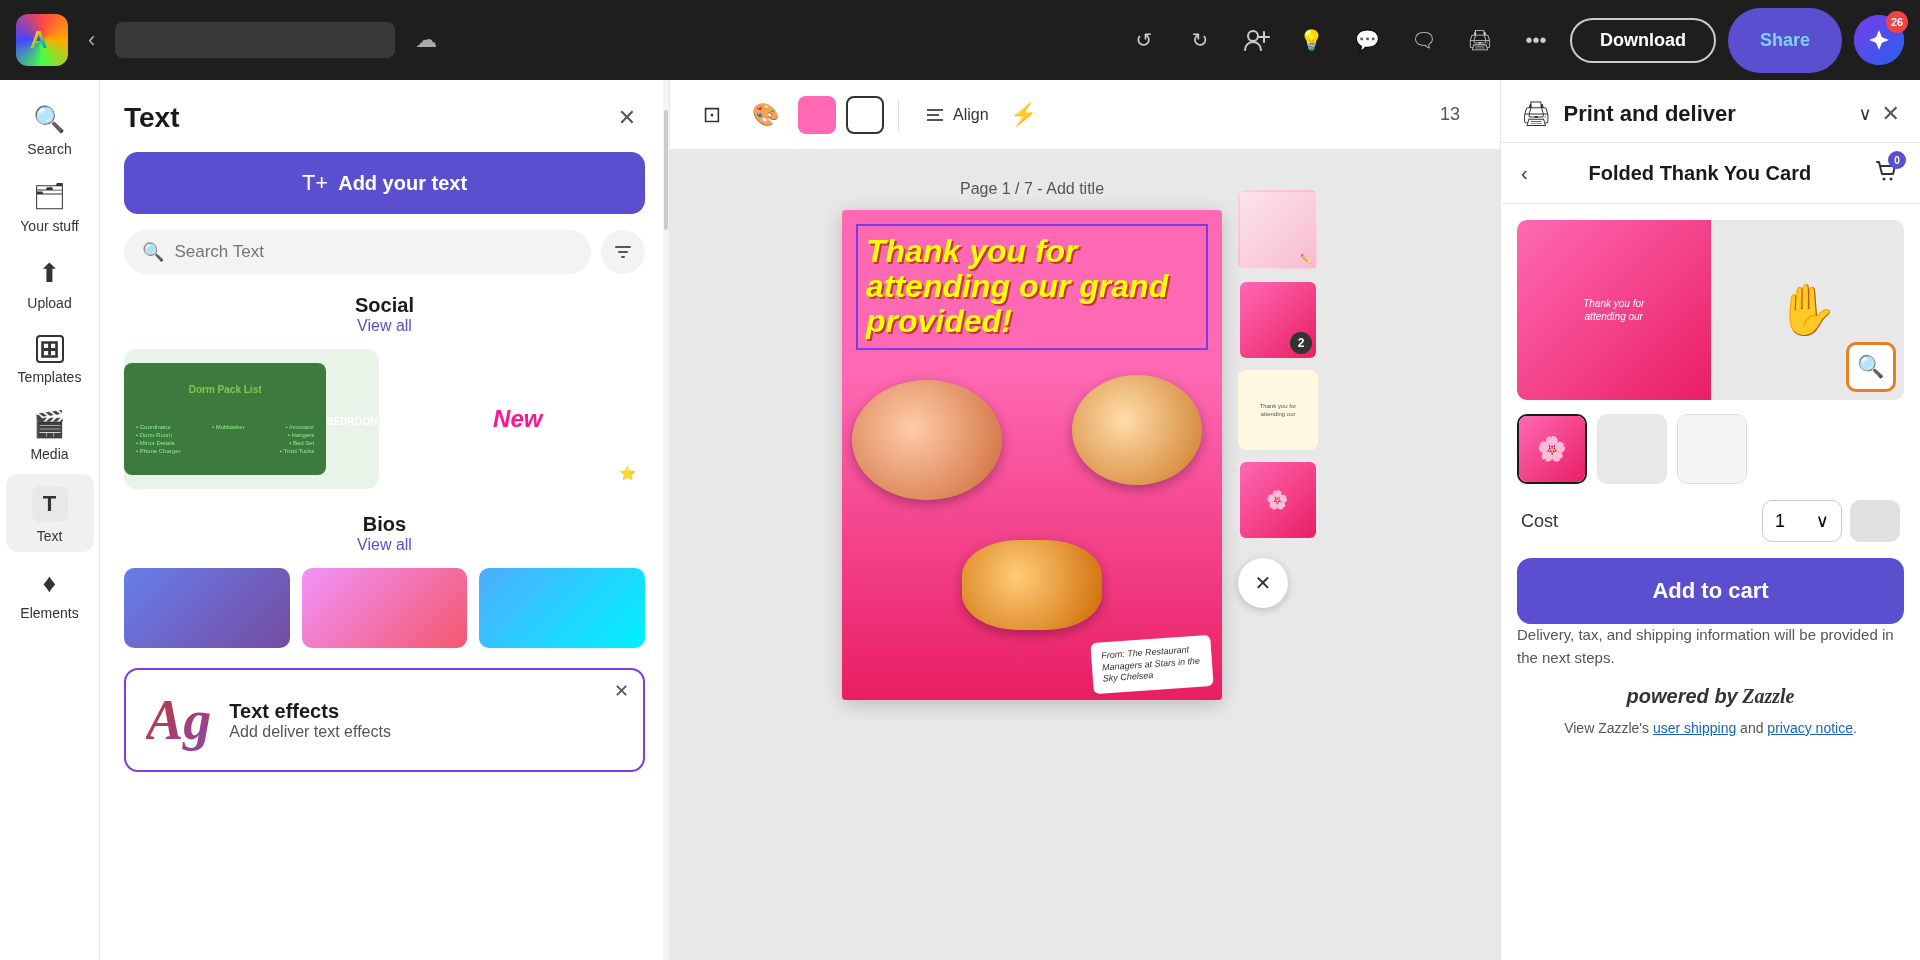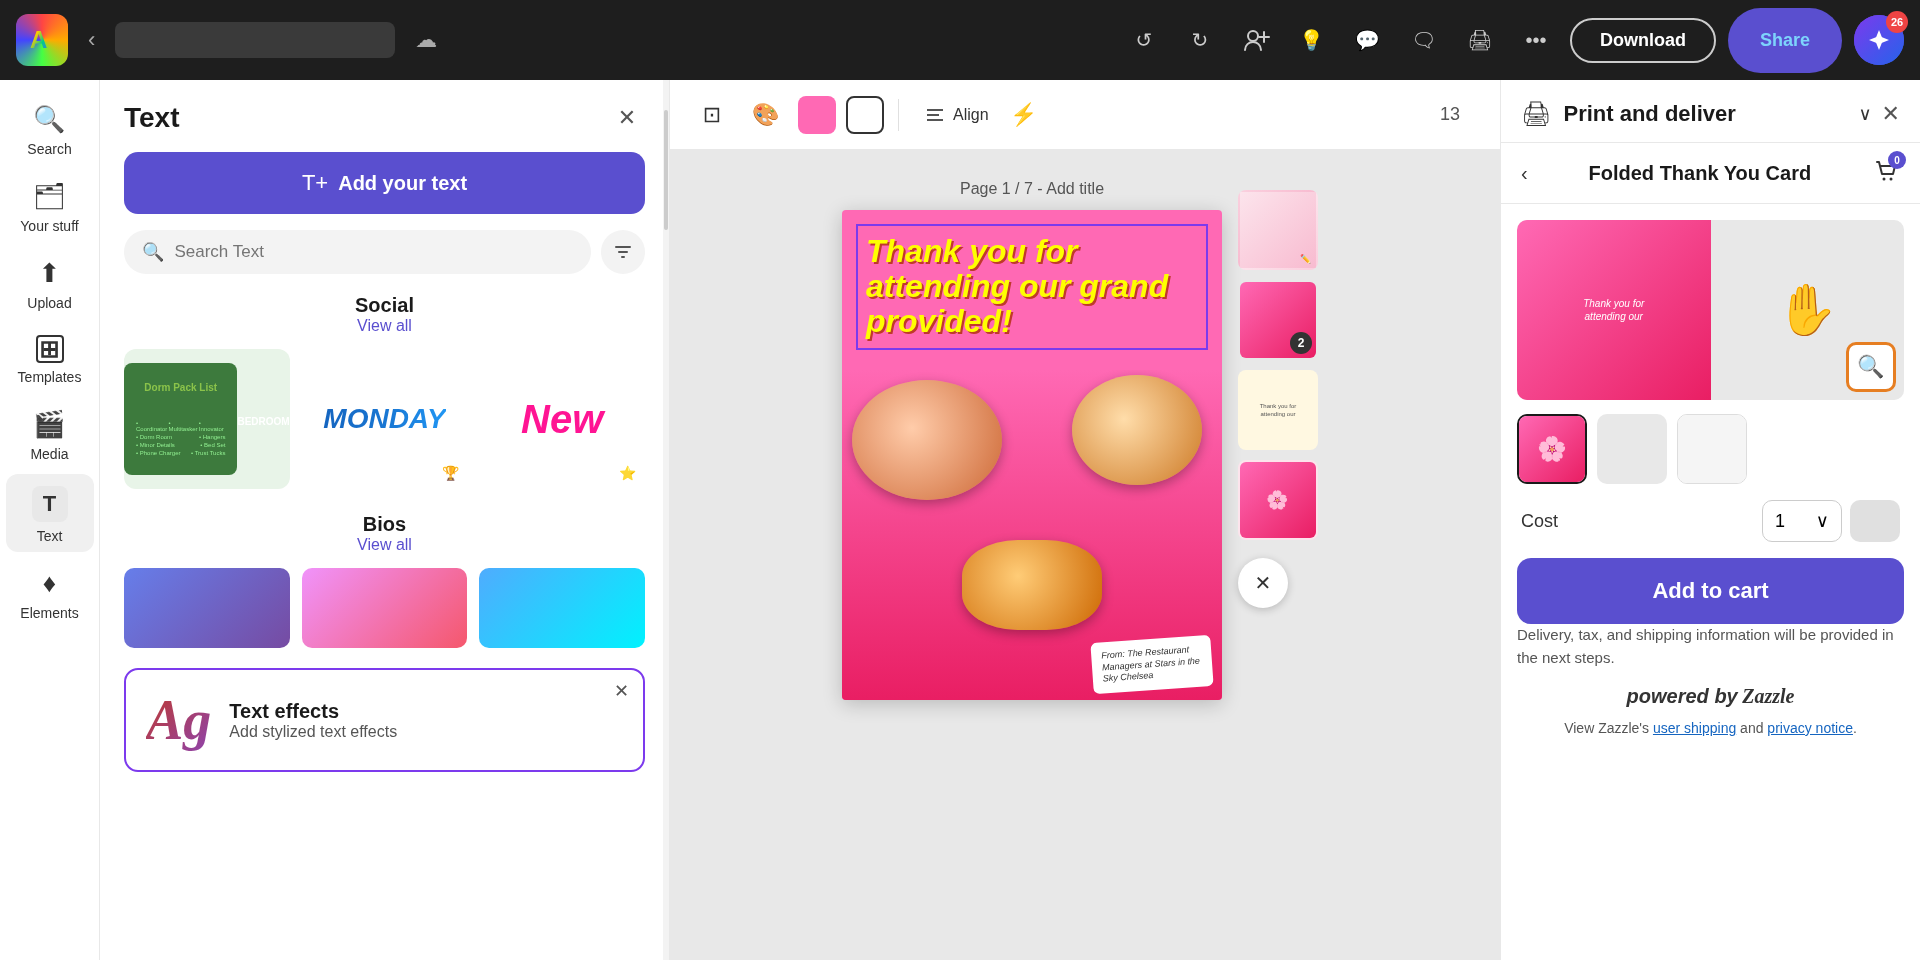--- a/index.html
+++ b/index.html
@@ -660,47 +660,43 @@
                   <span>• Bed Set</span>
                 </div>
               <div style="font-size:6px;color:#90EE90;display:flex;justify-content:space-between;">
                   <span>• Phone Charger</span>
                   <span>• Trust Tucks</span>
                 </div>
             </div>
           </div>
           <div style="font-size:10px;font-weight:700;color:#fff;text-align:center;margin-top:4px;">BEDROOM</div>
         </div>
-        <div class="text-card card-monday">
-          <div class="card-monday-text">MONDAY</div>
-          <div class="card-emoji">🏆</div>
-        </div>
         <div class="text-card card-new">
-          <div class="card-new-text" style="font-size:40px;color:#ff1493;font-style:italic;font-weight:900;">New</div>
+          <div class="card-new-text" style="font-size:24px;color:#ff1493;font-style:italic;font-weight:900;">New</div>
           <div style="position:absolute;bottom:8px;right:8px;font-size:14px;">⭐</div>
         </div>
       </div>
 
       <div class="section-header">
         <span class="section-title">Bios</span>
         <span class="view-all">View all</span>
       </div>
       <div class="bios-preview">
         <div class="bios-card"></div>
         <div class="bios-card bios-card-2"></div>
         <div class="bios-card bios-card-3"></div>
       </div>
 
       <div style="height:20px;"></div>
       <div class="text-effects-banner">
         <div class="text-effects-close">✕</div>
         <div class="text-effects-icon" style="font-size:56px;font-weight:900;font-style:italic;font-family:Georgia,serif;background:linear-gradient(135deg,#c0392b,#8e44ad);-webkit-background-clip:text;-webkit-text-fill-color:transparent;min-width:60px;">Ag</div>
         <div class="text-effects-info">
           <div class="text-effects-title">Text effects</div>
-          <div class="text-effects-desc">Add stylized text effects</div>
+          <div class="text-effects-desc">Add deliver text effects</div>
         </div>
       </div>
     </div>
 
     <div class="panel-scrollbar">
       <div class="panel-scrollbar-thumb"></div>
     </div>
   </div>
 
   <div class="canvas-area">

